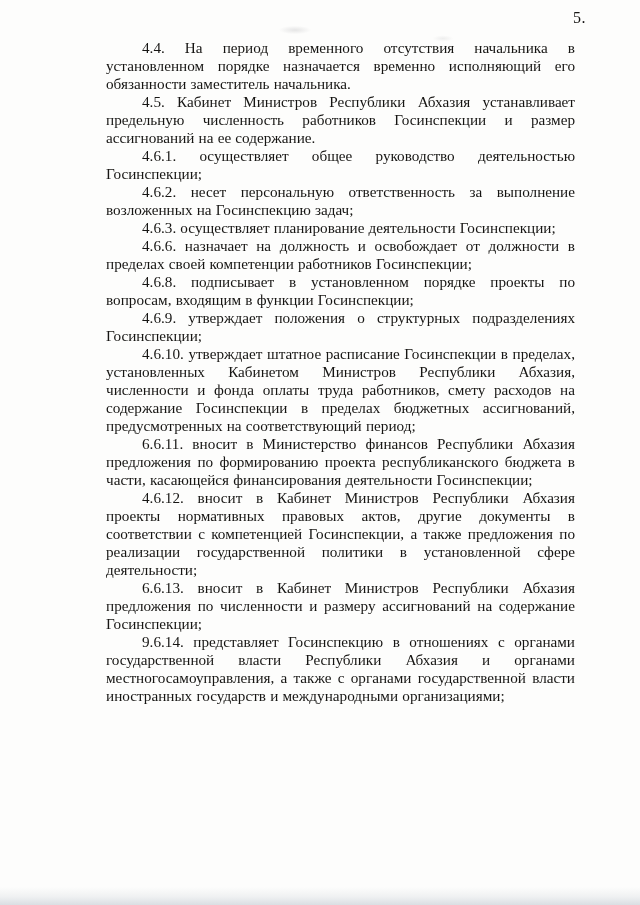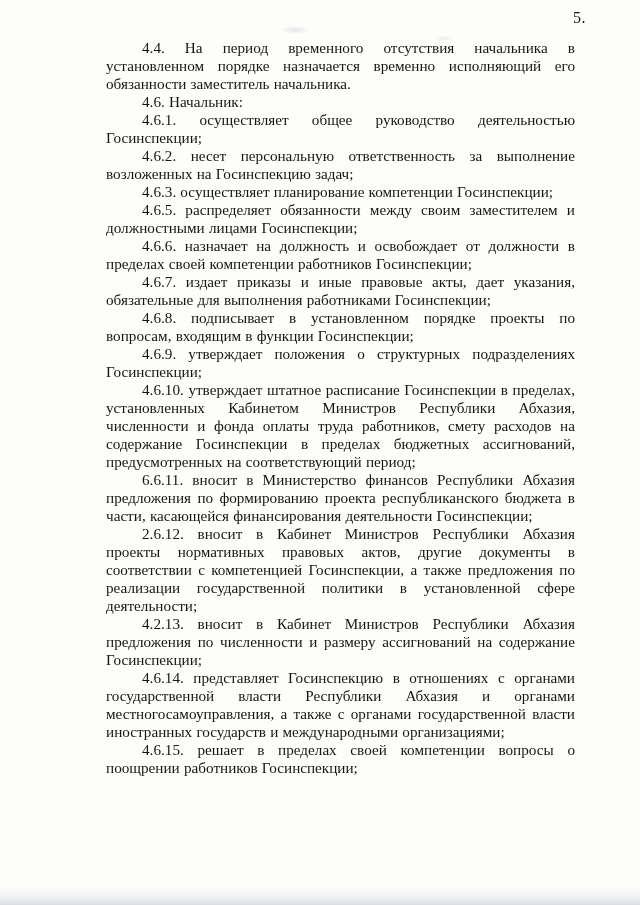--- a/index.html
+++ b/index.html
@@ -70,31 +70,28 @@
 
 <div class="page">
 
   <div class="smudge-a"></div>
   <div class="smudge-b"></div>
 
   <span class="page-number">5.</span>
 
   <div class="content">
     <p class="para">4.4. На период временного отсутствия начальника в установленном порядке назначается временно исполняющий его обязанности заместитель начальника.</p>
-    <p class="para">4.6. Начальник:</p>
+    <p class="para">4.5. Кабинет Министров Республики Абхазия устанавливает предельную численность работников Госинспекции и размер ассигнований на ее содержание.</p>
     <p class="para">4.6.1. осуществляет общее руководство деятельностью Госинспекции;</p>
     <p class="para">4.6.2. несет персональную ответственность за выполнение возложенных на Госинспекцию задач;</p>
-    <p class="para">4.6.3. осуществляет планирование компетенции Госинспекции;</p>
-    <p class="para">4.6.5. распределяет обязанности между своим заместителем и должностными лицами Госинспекции;</p>
+    <p class="para">4.6.3. осуществляет планирование деятельности Госинспекции;</p>
     <p class="para">4.6.6. назначает на должность и освобождает от должности в пределах своей компетенции работников Госинспекции;</p>
-    <p class="para">4.6.7. издает приказы и иные правовые акты, дает указания, обязательные для выполнения работниками Госинспекции;</p>
     <p class="para">4.6.8. подписывает в установленном порядке проекты по вопросам, входящим в функции Госинспекции;</p>
     <p class="para">4.6.9. утверждает положения о структурных подразделениях Госинспекции;</p>
     <p class="para">4.6.10. утверждает штатное расписание Госинспекции в пределах, установленных Кабинетом Министров Республики Абхазия, численности и фонда оплаты труда работников, смету расходов на содержание Госинспекции в пределах бюджетных ассигнований, предусмотренных на соответствующий период;</p>
     <p class="para">6.6.11. вносит в Министерство финансов Республики Абхазия предложения по формированию проекта республиканского бюджета в части, касающейся финансирования деятельности Госинспекции;</p>
-    <p class="para">2.6.12. вносит в Кабинет Министров Республики Абхазия проекты нормативных правовых актов, другие документы в соответствии с компетенцией Госинспекции, а также предложения по реализации государственной политики в установленной сфере деятельности;</p>
-    <p class="para">4.2.13. вносит в Кабинет Министров Республики Абхазия предложения по численности и размеру ассигнований на содержание Госинспекции;</p>
-    <p class="para">4.6.14. представляет Госинспекцию в отношениях с органами государственной власти Республики Абхазия и органами местногосамоуправления, а также с органами государственной власти иностранных государств и международными организациями;</p>
-    <p class="para">4.6.15. решает в пределах своей компетенции вопросы о поощрении работников Госинспекции;</p>
+    <p class="para">4.6.12. вносит в Кабинет Министров Республики Абхазия проекты нормативных правовых актов, другие документы в соответствии с компетенцией Госинспекции, а также предложения по реализации государственной политики в установленной сфере деятельности;</p>
+    <p class="para">6.6.13. вносит в Кабинет Министров Республики Абхазия предложения по численности и размеру ассигнований на содержание Госинспекции;</p>
+    <p class="para">9.6.14. представляет Госинспекцию в отношениях с органами государственной власти Республики Абхазия и органами местногосамоуправления, а также с органами государственной власти иностранных государств и международными организациями;</p>
   </div>
 
   <div class="bottom-shadow"></div>
 </div>
 
 </body></html>

